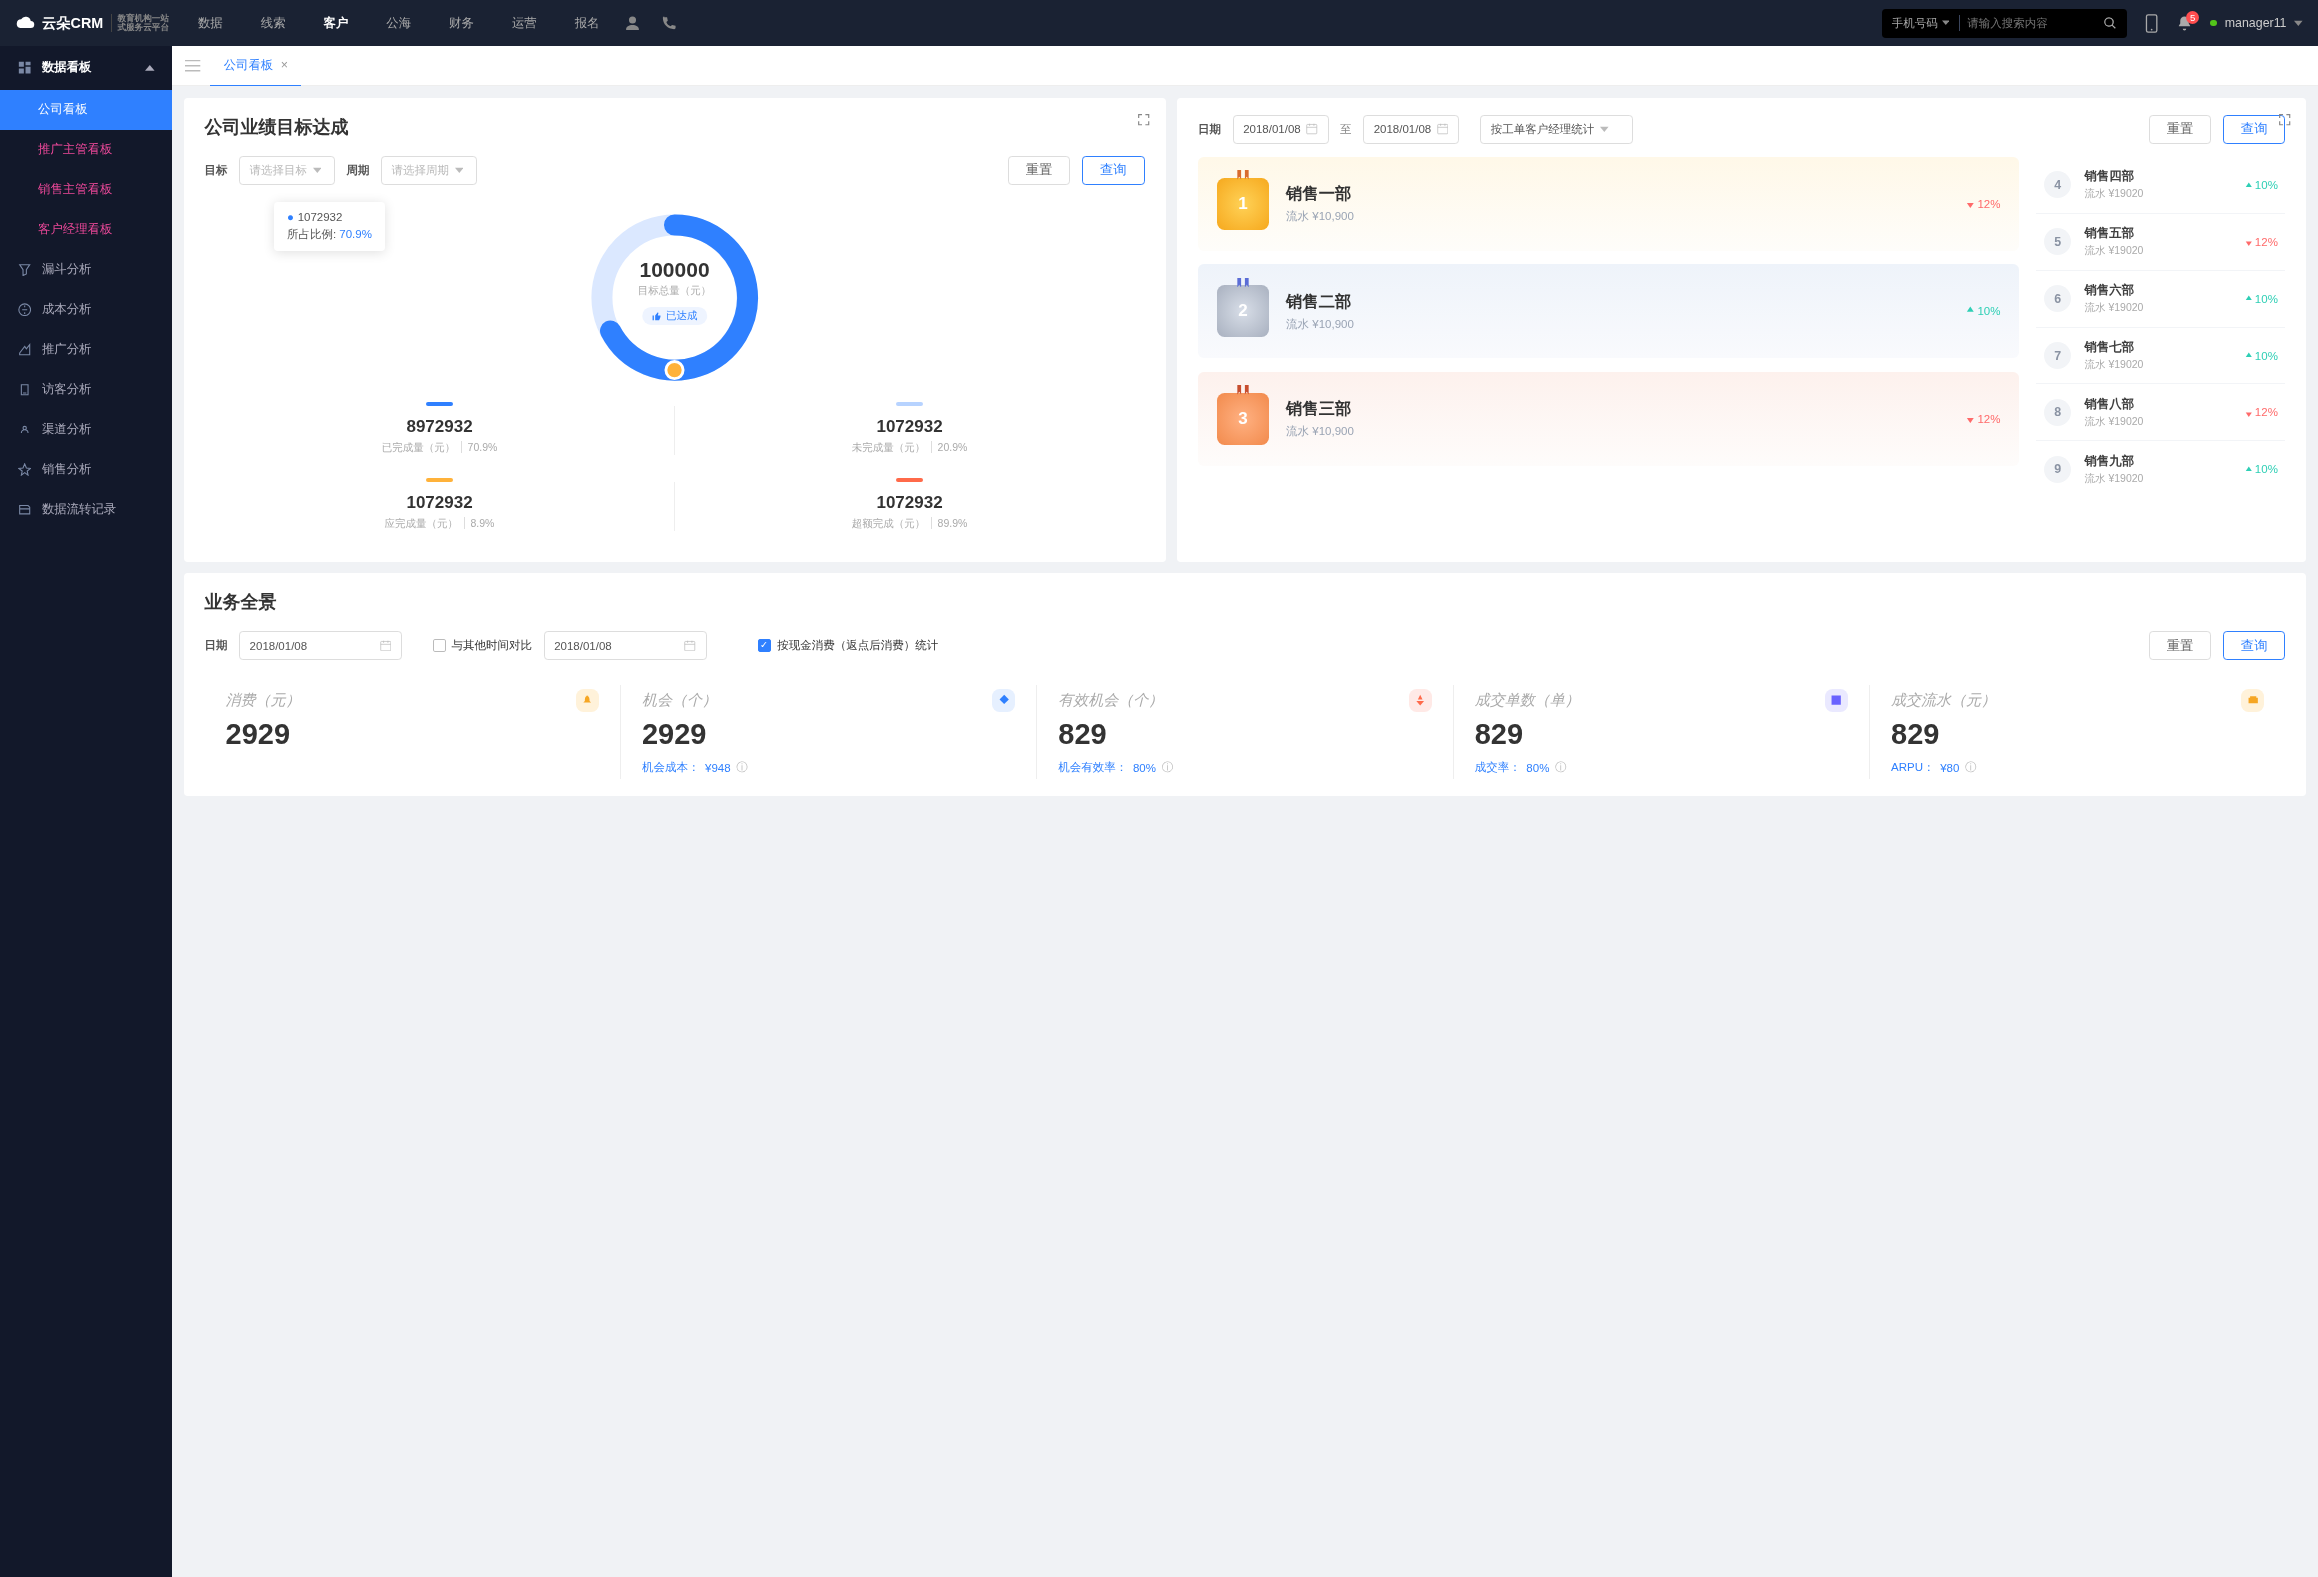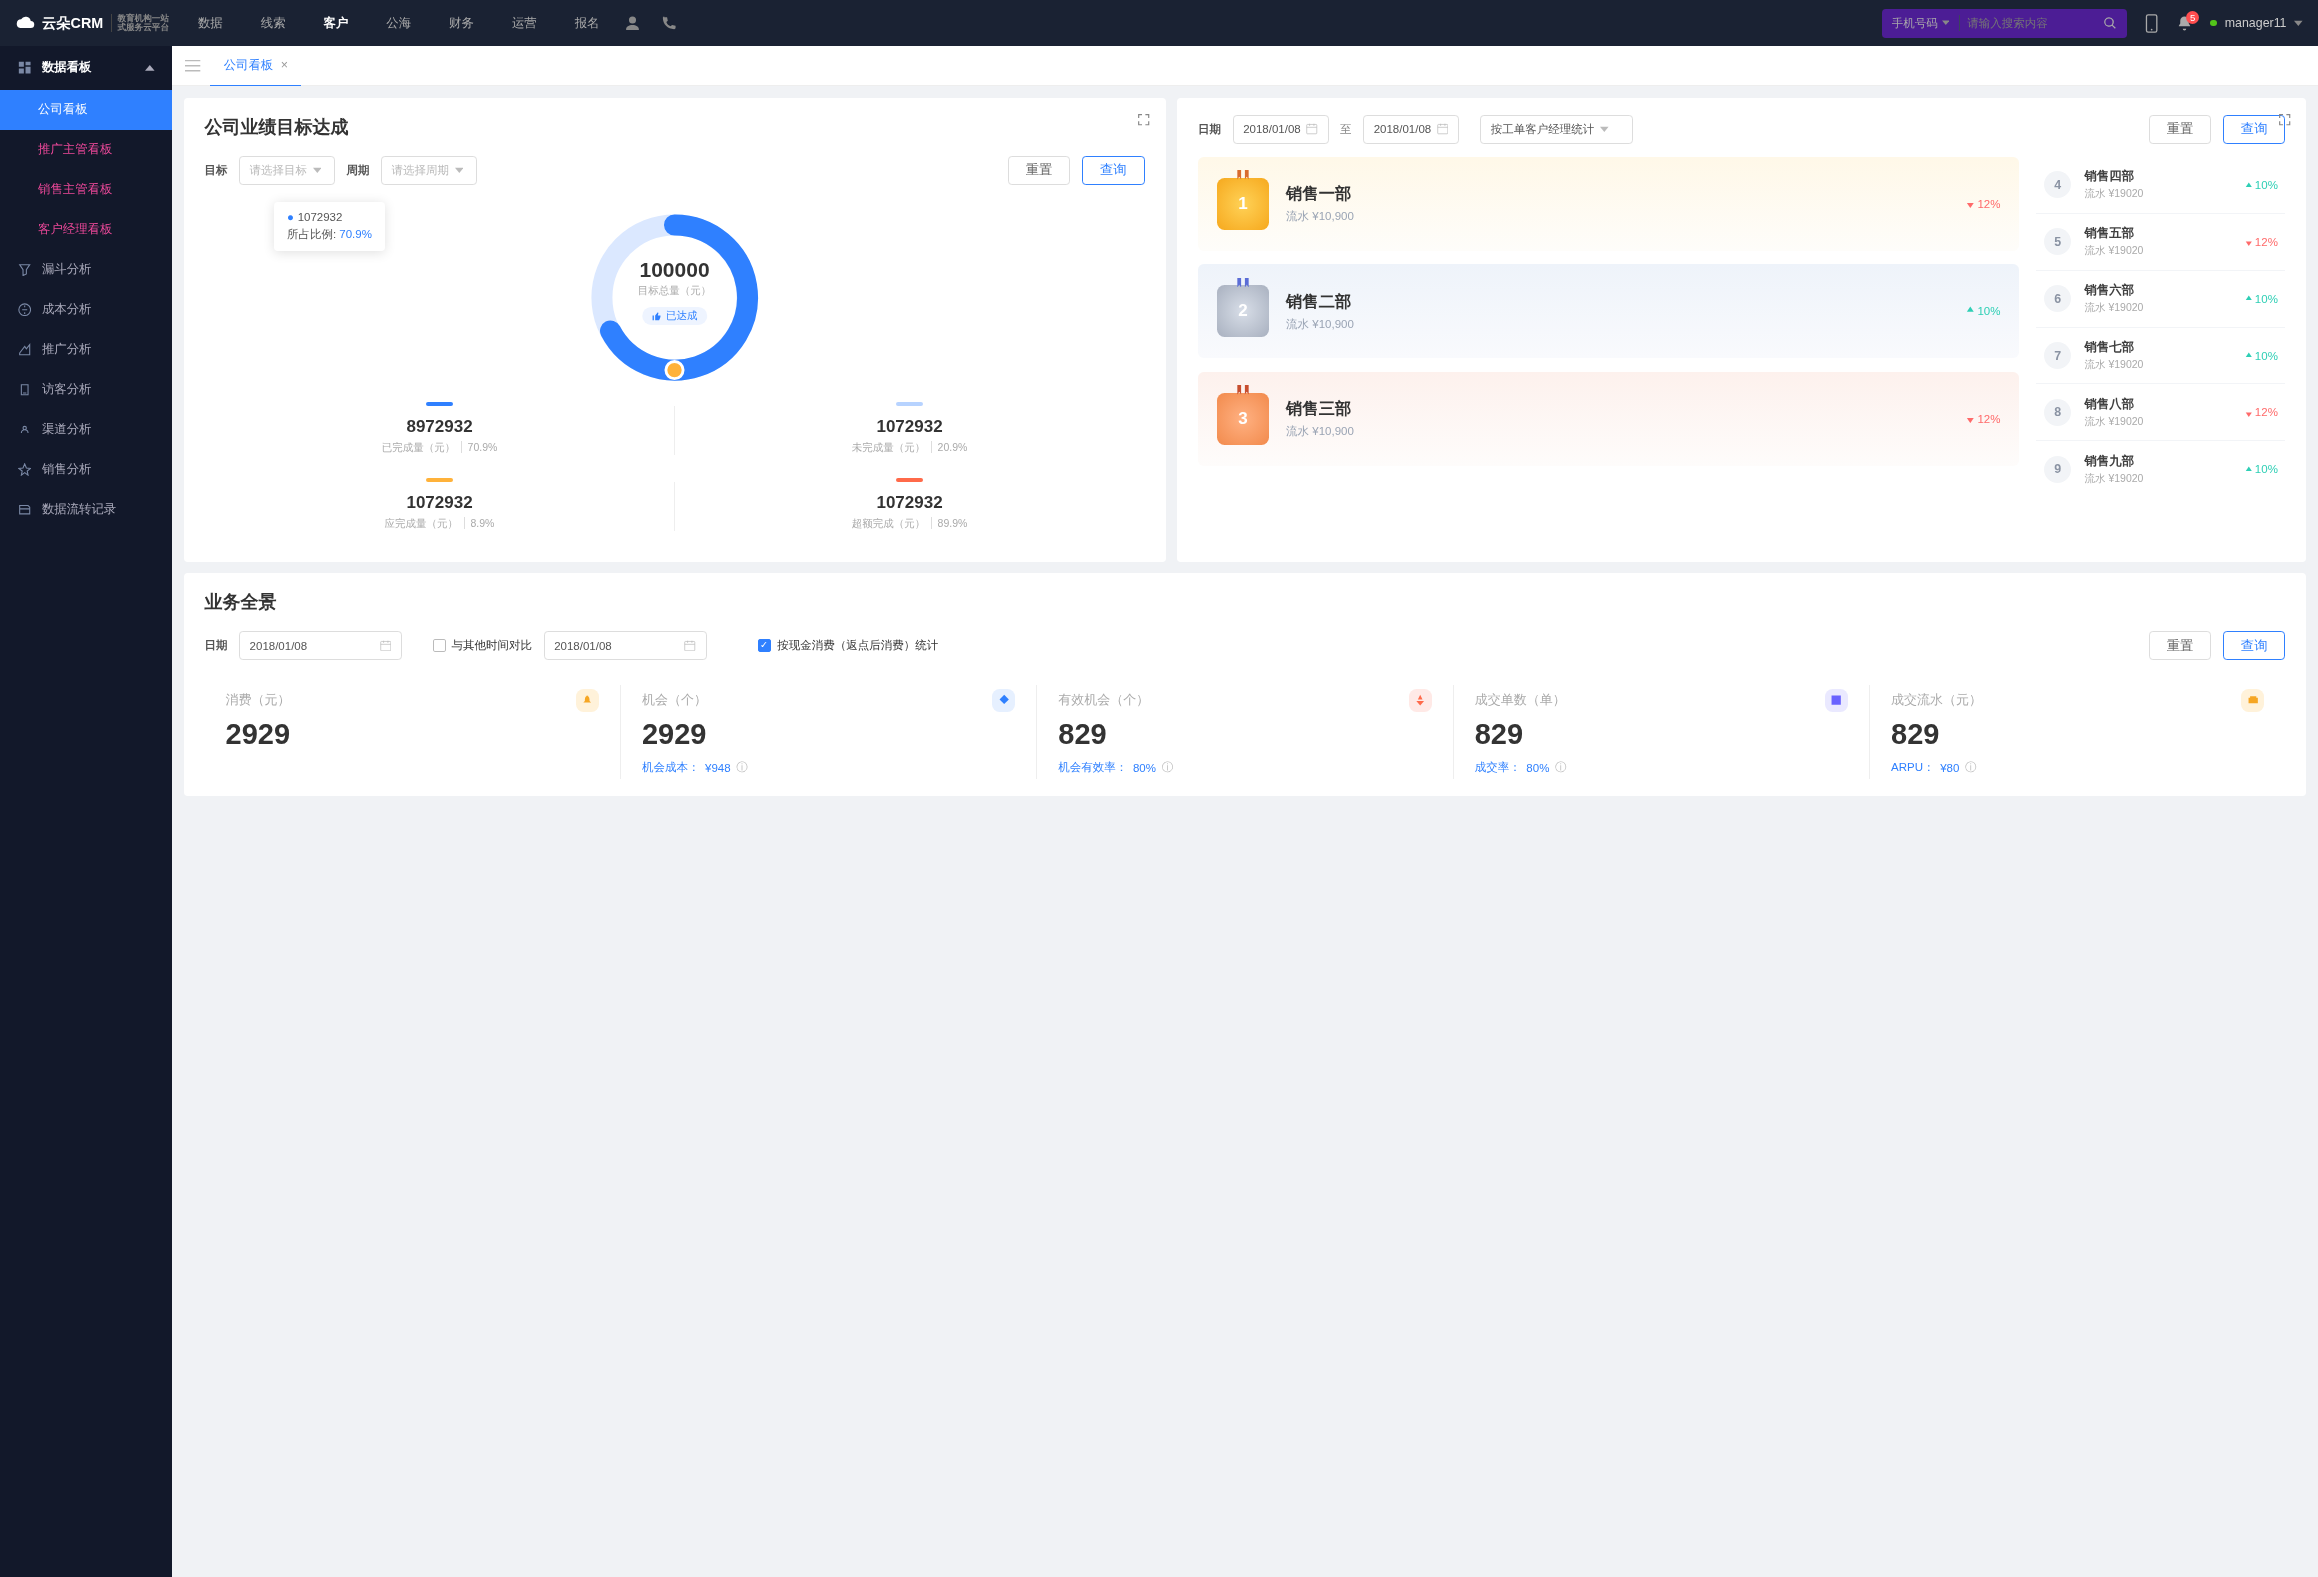--- a/index.html
+++ b/index.html
@@ -5,21 +5,21 @@
   * { box-sizing: border-box; margin: 0; padding: 0; }
   body { font-family: -apple-system, "PingFang SC", "Microsoft YaHei", sans-serif; background:#f0f2f5; color:#333; font-size:12.4px; }
   
   .topnav { height:46px; background:#1a2233; display:flex; align-items:center; color:#ccc; padding:0 15.3px; }
   .brand { color:#fff; font-weight:600; font-size:14.3px; display:flex; align-items:center; gap:5.7px; margin-right:29px; }
   .brand-sub { color:#888; font-size:8.6px; line-height:1.1; border-left:1px solid #444; padding-left:5.7px; margin-left:1.9px; }
   .nav-links { display:flex; gap:38px; }
   .nav-link { color:#aaa; cursor:pointer; }
   .nav-link.active { color:#fff; font-weight:600; }
   .top-right { margin-left:auto; display:flex; align-items:center; gap:17px; }
-  .searchbox { display:flex; align-items:center; background:#4c1d95; border-radius:3.8px; height:29px;justify-content:center; }
+  .searchbox { display:flex; align-items:center; background:#000000; border-radius:3.8px; height:29px;justify-content:center; }
   .searchbox .sel { color:#aaa; padding:0 9.6px; display:flex; align-items:center; gap:3.8px; font-size:11.5px; }
   .searchbox input { background:transparent; border:none; outline:none; color:#ccc; width:134px; font-size:11.5px; }
   .searchbox .mag { color:#888; padding:0 9.6px; }
   .icon-btn { color:#aaa; cursor:pointer; position:relative; }
   .badge-dot { position:absolute; top:-3.8px; right:-5.7px; background:#ff4d4f; color:#fff; border-radius:7.6px; font-size:9.6px; padding:1px 3.8px; }
   .user { display:flex; align-items:center; gap:7.6px; color:#ccc; }
   .dot-green { width:6.7px; height:6.7px; background:#52c41a; border-radius:50%; }
   
   .shell { display:flex; height:calc(100vh - 46px); min-height:784px; }
   
@@ -85,21 +85,21 @@
   .rank-num { width:27px; height:27px; border-radius:50%; background:#f2f4f7; color:#8a93a3; display:flex; align-items:center; justify-content:center; font-weight:600; font-size:12.4px; }
   .rank-row .t { font-weight:600; color:#404040; }
   .rank-row .s { font-size:10.5px; color:#aaa; margin-top:1.9px; }
   .rank-row .tr { margin-left:auto; font-size:11.5px; }
   
   .panel.full { grid-column:1 / -1; }
   .kpis { display:flex; margin-top:25px; }
   .kpi { flex:1; padding:3.8px 21px; position:relative; }
   .kpi + .kpi { border-left:1px solid #eee; }
   .kpi .top { display:flex; align-items:center; }
-  .kpi .lbl2 { color:#aaa; font-size:13px; }
+  .kpi .lbl2 { color:#aaa; font-size:15px;font-style:italic; }
   .kpi .icn { margin-left:auto; width:23px; height:23px; border-radius:7.6px; display:flex; align-items:center; justify-content:center; }
   .kpi .big { font-size:29px; font-weight:800; margin-top:5.7px; }
   .kpi .foot { margin-top:9.6px; font-size:11.5px; color:#2f80ff; display:flex; align-items:center; gap:5.7px; }
   .kpi .foot .q { color:#bbb; }
   .chk { width:13.4px; height:13.4px; border:1px solid #bbb; border-radius:1.9px; display:inline-block; vertical-align:middle; }
   .chk.on { background:#2f80ff; border-color:#2f80ff; position:relative; }
   .chk.on::after { content:"✓"; color:#fff; font-size:9.6px; position:absolute; left:1px; top:-1px; }
   svg { display:block; }
 </style>
 </head>

